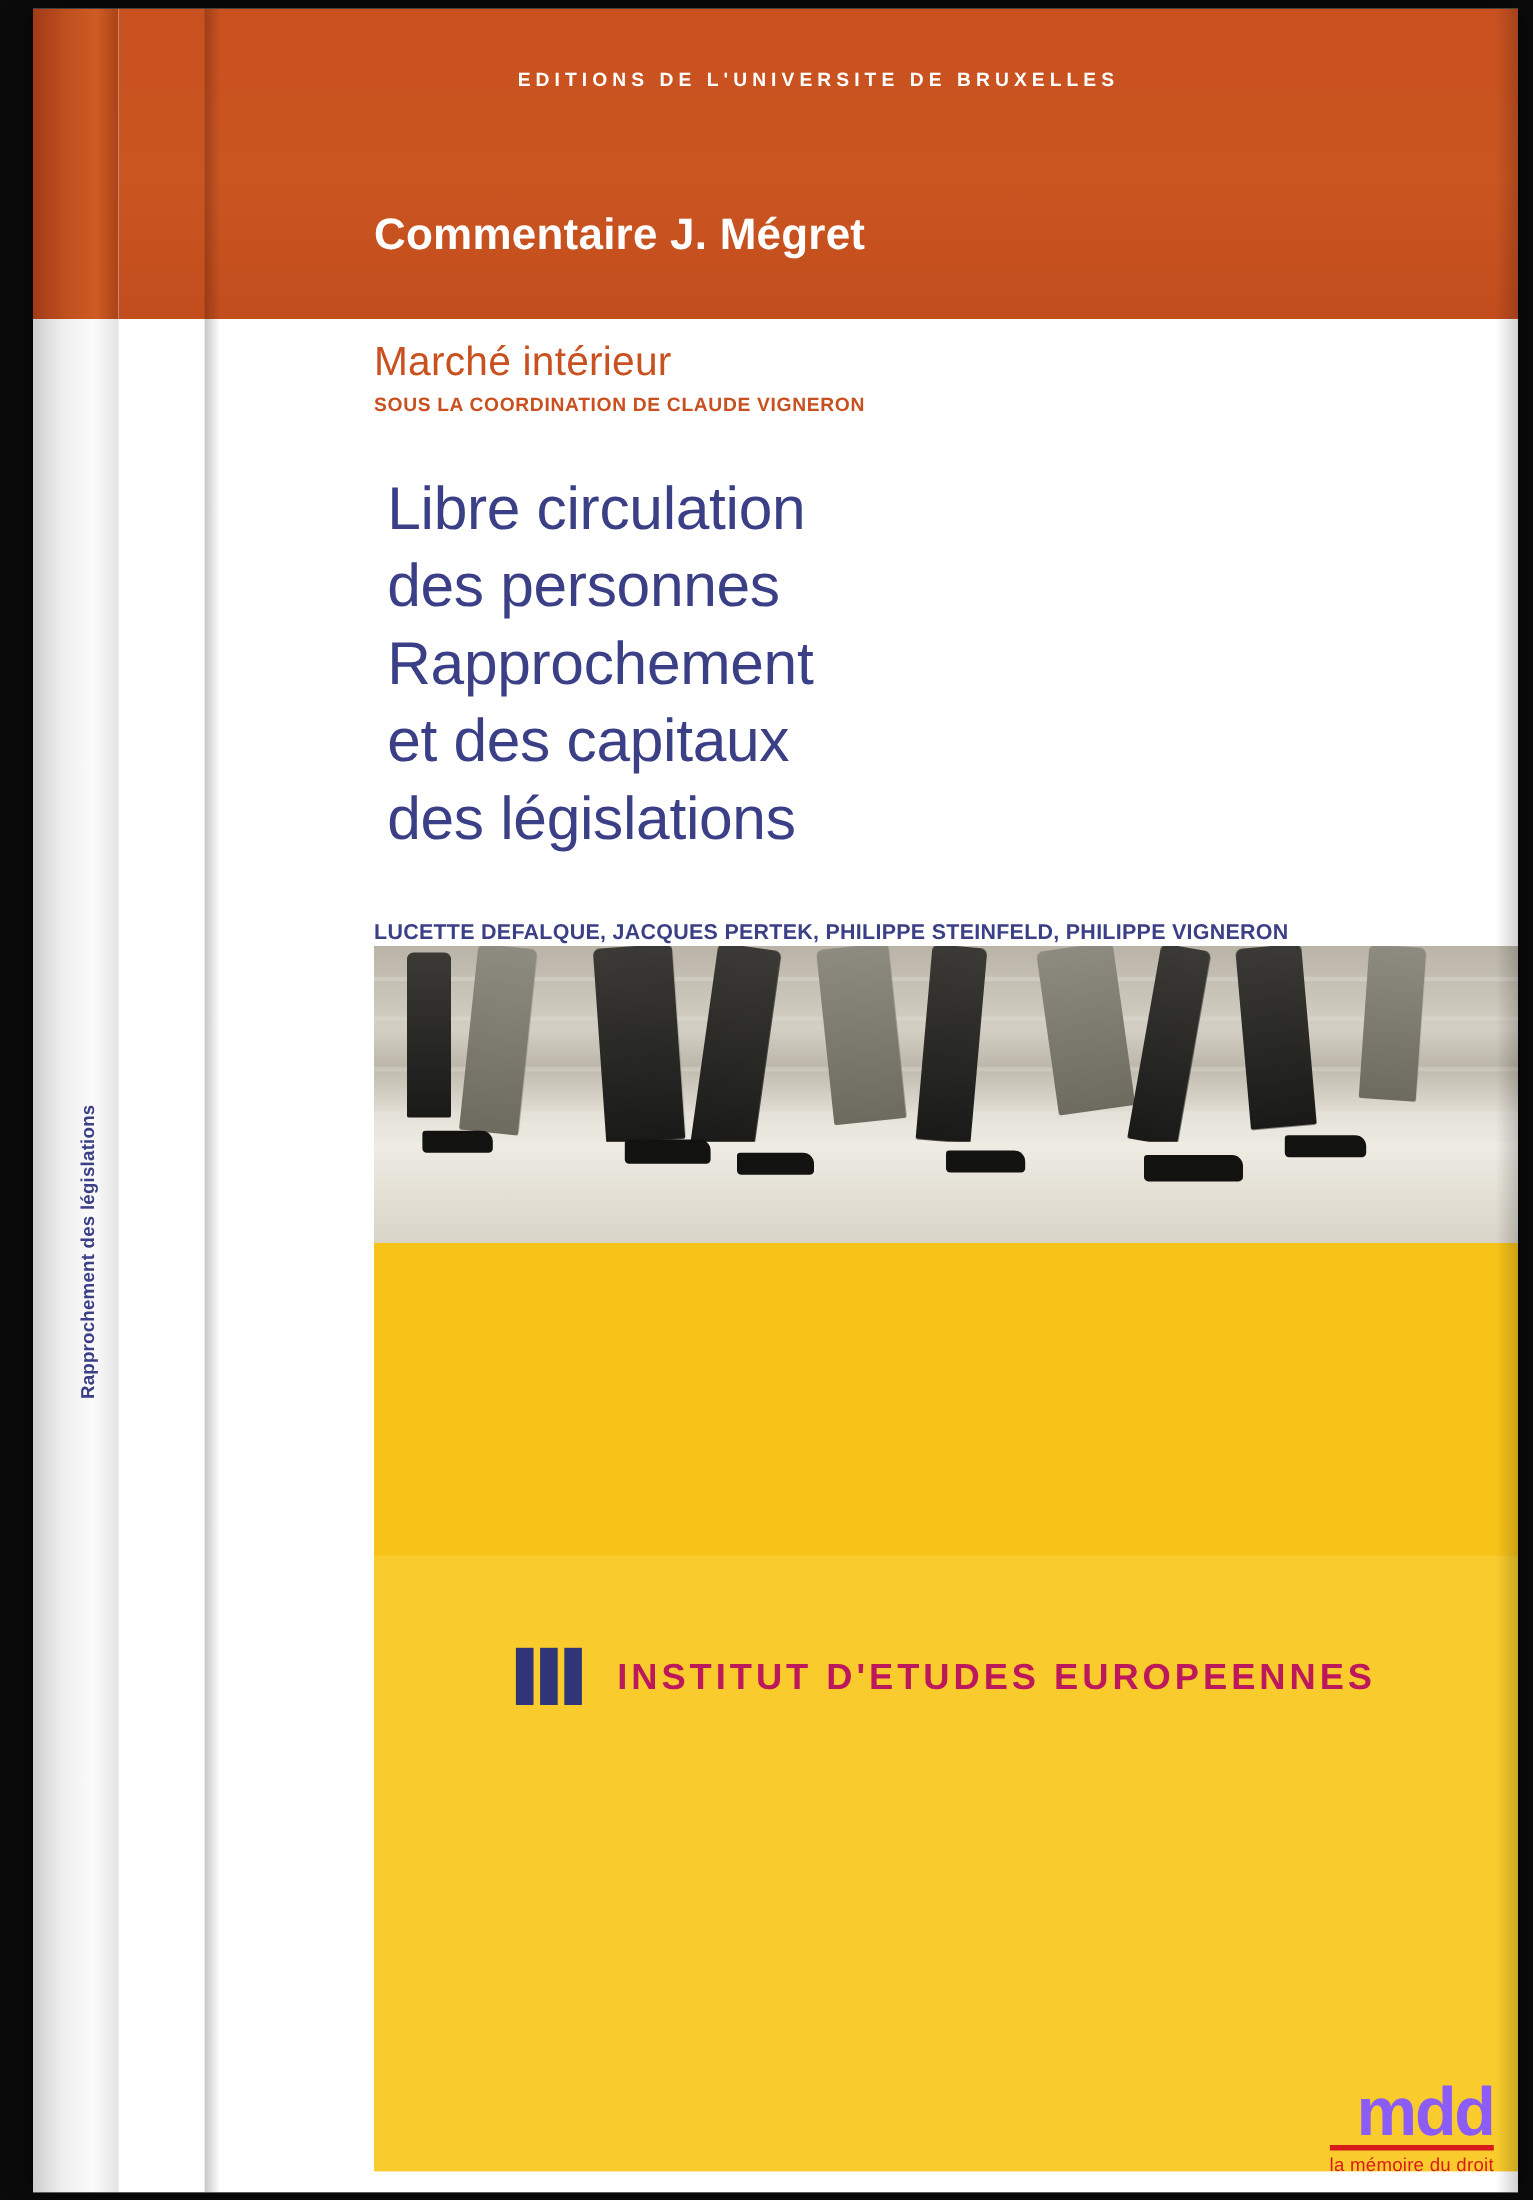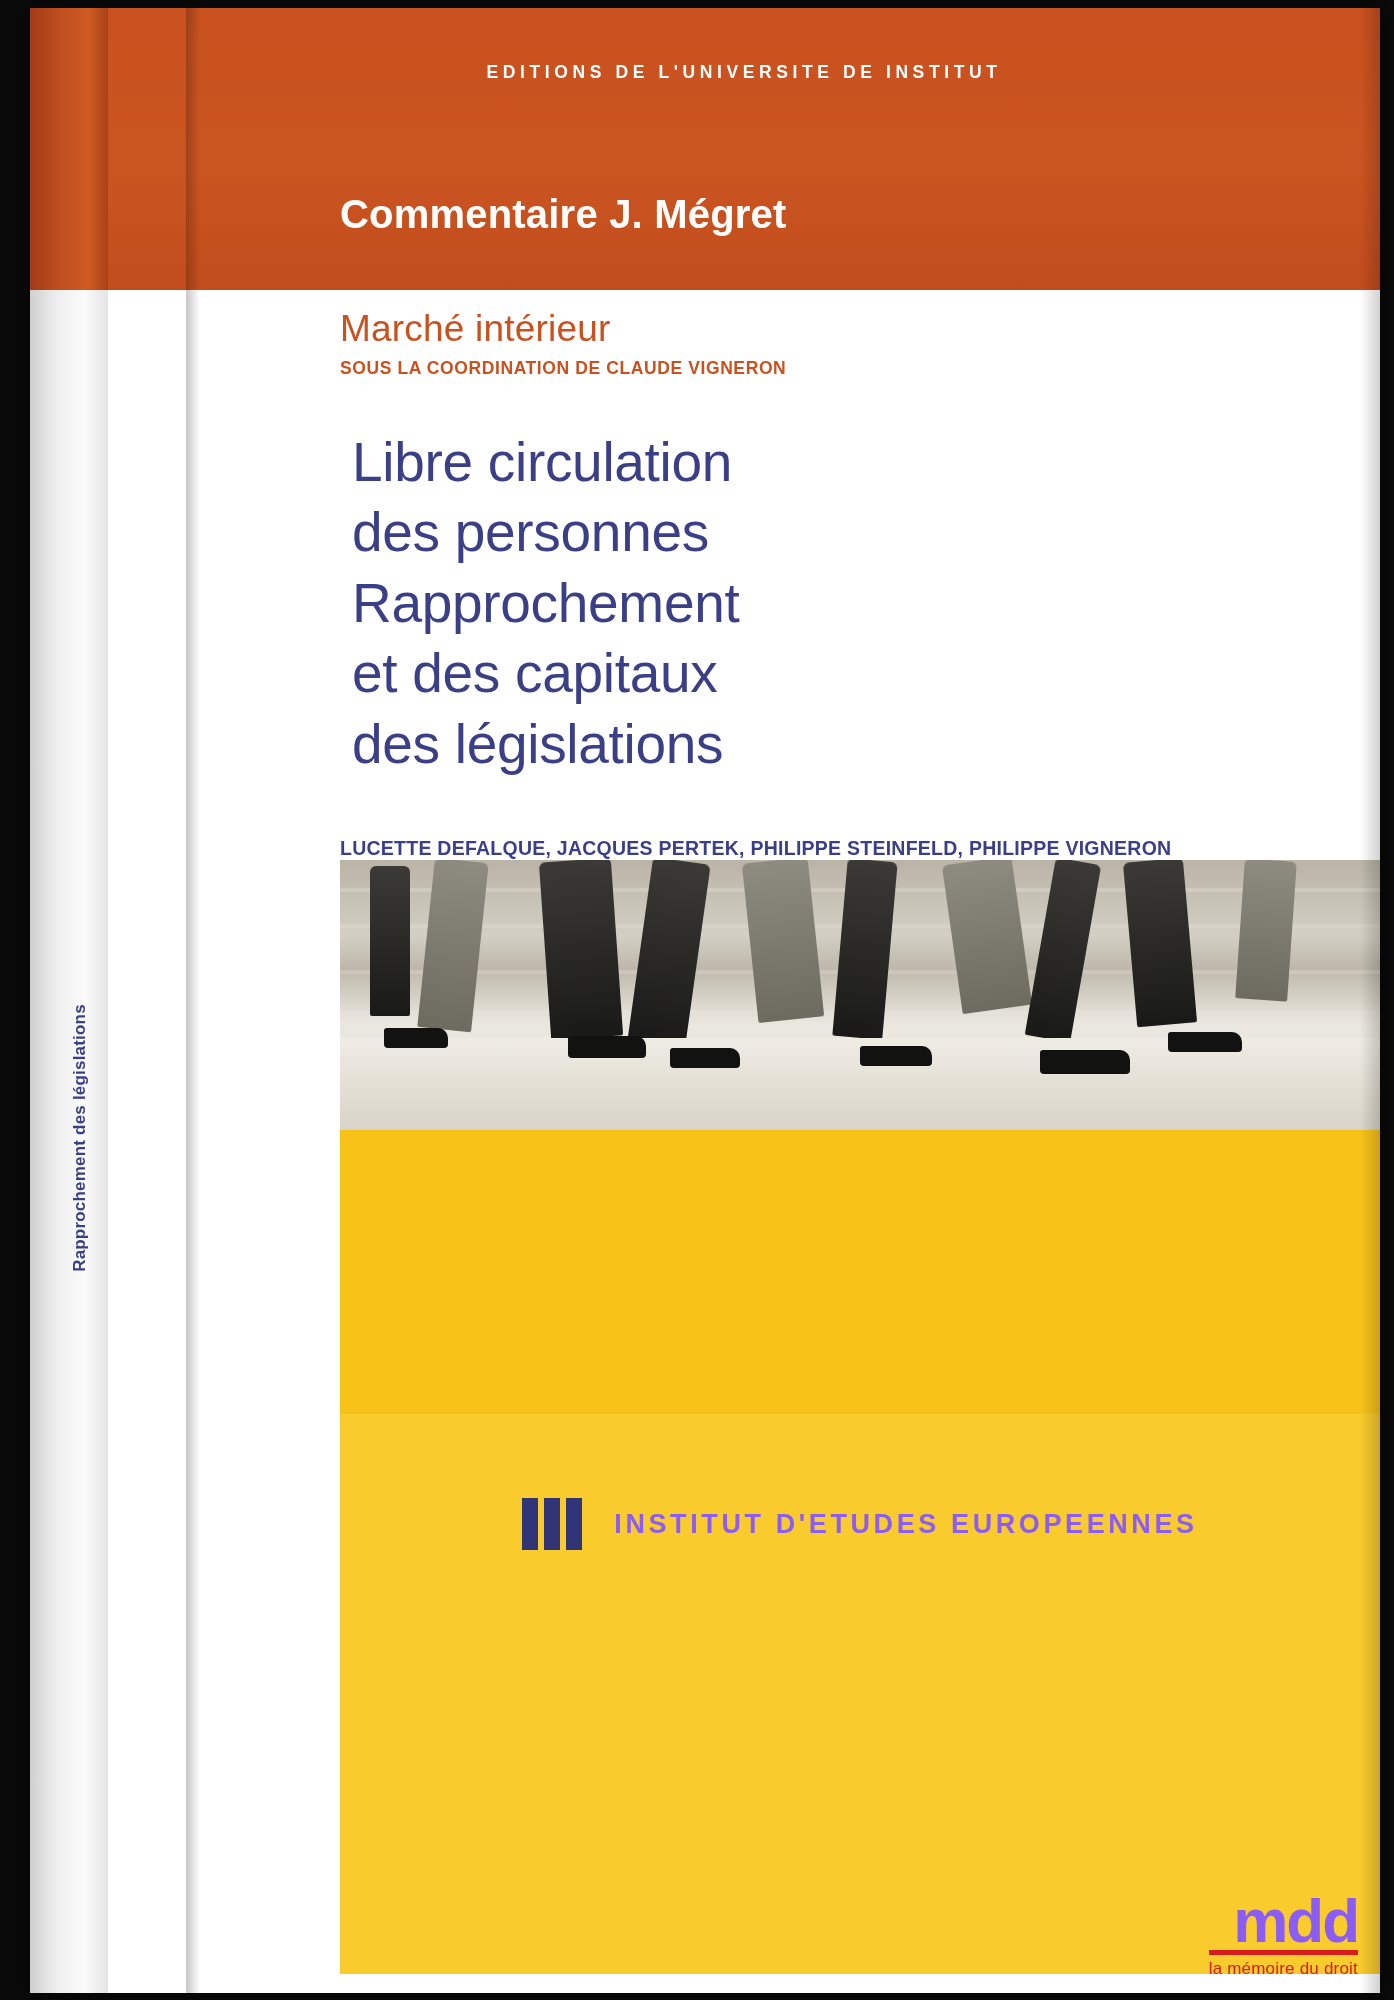--- a/index.html
+++ b/index.html
@@ -229,22 +229,22 @@
   .iee-mark span {
     display: block;
     width: 16px;
     background: #2f3577;
     margin-right: 6px;
   }
   .iee-mark .b1 { height: 52px; }
   .iee-mark .b2 { height: 52px; }
   .iee-mark .b3 { height: 52px; }
   .iee-text {
-    color: #8b5cf6;
-    font-size: 27px;
+    color: #be185d;
+    font-size: 33px;
     font-weight: bold;
     letter-spacing: 3.6px;
   }
 
   
   .mdd {
     position: absolute;
     right: 22px;
     bottom: 14px;
     text-align: right;
@@ -289,21 +289,21 @@
   <div class="book">
 
     <div class="spine">
       <div class="spine-top"></div>
       <div class="spine-text">Rapprochement des législations</div>
     </div>
 
     <div class="face">
 
       <div class="band">
-        <div class="publisher">EDITIONS DE L'UNIVERSITE DE INSTITUT</div>
+        <div class="publisher">EDITIONS DE L'UNIVERSITE DE BRUXELLES</div>
         <div class="collection">Commentaire J. Mégret</div>
       </div>
 
       <div class="content">
         <p class="series">Marché intérieur</p>
         <p class="coordination">SOUS LA COORDINATION DE CLAUDE VIGNERON</p>
 
         <div class="title">
           <div>Libre circulation</div>
           <div>des personnes</div>

